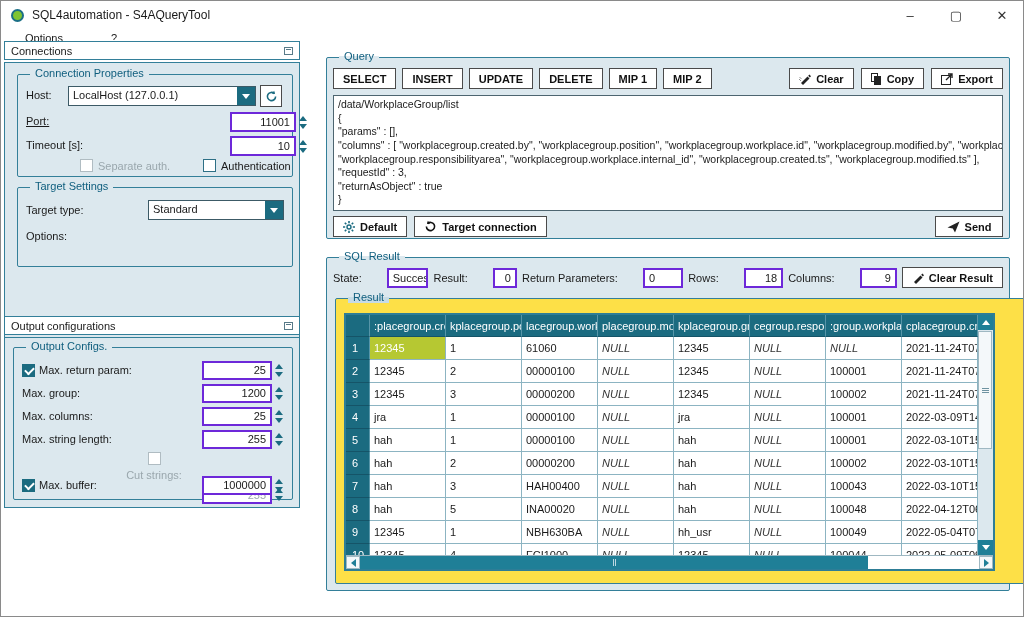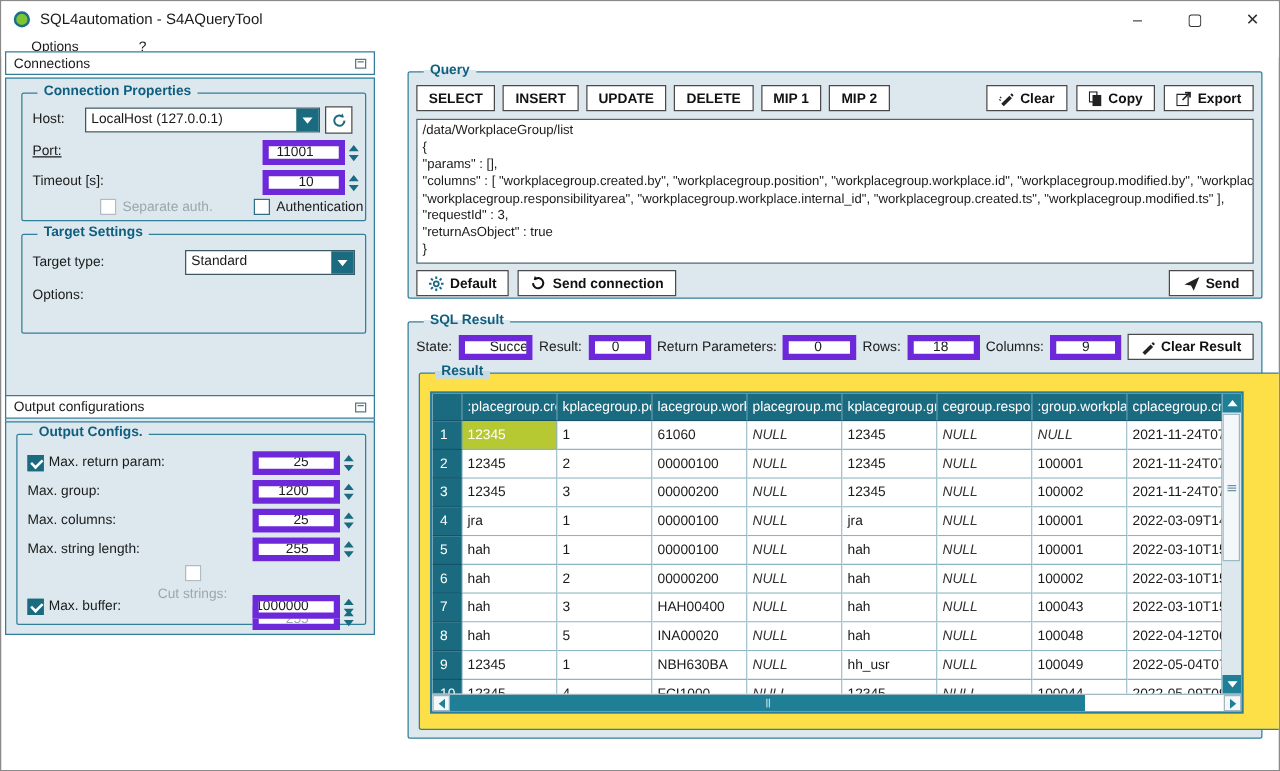--- a/index.html
+++ b/index.html
@@ -22,30 +22,30 @@
 
   
   .dock-header { position:absolute; left:3px; width:296px; height:19px; background:#fff;
                  border:1px solid #337f99; display:flex; align-items:center; font-size:11px;
                  padding:0 6px; }
   .float-icon { margin-left:auto; width:9px; height:8px; border:1px solid #587a88; position:relative; }
   .float-icon::before { content:""; position:absolute; left:1px; top:1px; width:5px; height:1px; background:#587a88; }
   .dock-body { position:absolute; left:3px; width:296px; background:#dce8ee; border:1px solid #337f99; }
 
   .groupbox { position:absolute; border:1px solid #337f99; border-radius:2px; }
-  .group-legend { position:absolute; top:-8px; left:12px; padding:0 5px; font-size:11px; font-weight:bold;
+  .group-legend { position:absolute; top:-8px; left:12px; padding:0 5px; font-size:11px; font-weight:normal;
                   color:#0f5e7e; background:#dce8ee; white-space:nowrap; }
   .legend-on-white { background:linear-gradient(#ffffff 50%, #dce8ee 50%); }
   .legend-on-inner { background:linear-gradient(#dce8ee 50%, #c6dbe5 50%); }
 
   .lbl { font-size:11px; white-space:nowrap; }
   .dis { color:#9aa7ad; }
 
-  .field { background:#fff; border:5px solid #6d28d9; font-size:11px; display:flex; align-items:center;
-           padding:0 20px; overflow:hidden; }
+  .field { background:#fff; border:2px solid #6d28d9; font-size:11px; display:flex; align-items:center;
+           padding:0 4px; overflow:hidden;margin-left:20px; }
   .r { justify-content:flex-end; }
 
   .spin { display:flex; align-items:center; }
   .spin .field { width:66px; height:20px; }
   .spin-arrows { display:flex; flex-direction:column; justify-content:center; gap:3px; width:14px; align-items:center; }
   .tri-up { width:0; height:0; border-left:4px solid transparent; border-right:4px solid transparent;
             border-bottom:5px solid #1b6b80; }
   .tri-dn { width:0; height:0; border-left:4px solid transparent; border-right:4px solid transparent;
             border-top:5px solid #1b6b80; }
 
@@ -377,21 +377,21 @@
       </span>
       <span>Default</span>
     </span>
     <span class="btn">
       <span class="icon-svg">
         <svg width="13" height="13" viewBox="0 0 13 13">
             <path d="M2.4 6.5a4.1 4.1 0 1 0 1.2-2.9" fill="none" stroke="#111" stroke-width="1.6"></path>
             <path d="M3.8 0.8 3 4l3.2-.6z" fill="#111"></path>
           </svg>
       </span>
-      <span>Send connection</span>
+      <span>Target connection</span>
     </span>
     <span class="btn" id="send-btn">
       <span class="icon-svg">
         <svg width="13" height="12" viewBox="0 0 13 12">
             <path d="M0.5 6.5 12.5 0.5 8 11.5 5.8 7.4z" fill="#222"></path>
           </svg>
       </span>
       <span>Send</span>
     </span>
   </div>

